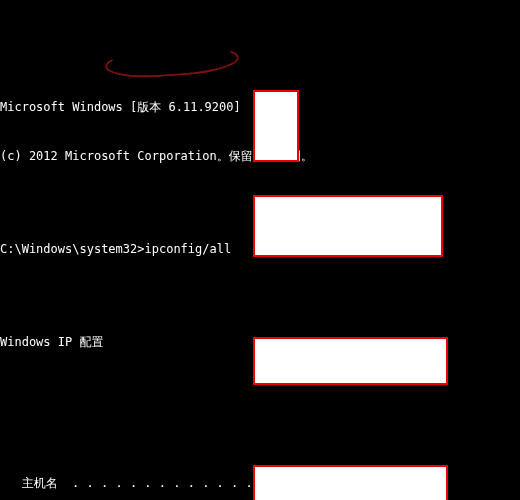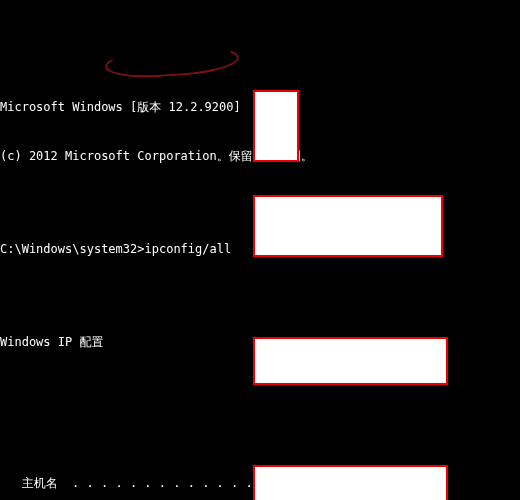--- a/index.html
+++ b/index.html
@@ -48,21 +48,21 @@
     transform: rotate(-4deg);
     pointer-events: none;
   }
 </style>
 </head>
 <body>
 
 
 
 <div class="term">
-  <span class="line">Microsoft Windows [版本 12.2.9200]</span>
+  <span class="line">Microsoft Windows [版本 6.11.9200]</span>
   <span class="line">(c) 2012 Microsoft Corporation。保留所有权利。</span>
   <span class="blank"></span>
   <span class="line"><span>C:\Windows\system32&gt;</span><span>ipconfig/all</span></span>
   <span class="blank"></span>
   <span class="line">Windows IP 配置</span>
   <span class="blank"></span>
 
   <div class="section-block">
     <span class="info"><span class="lbl">   主机名  . . . . . . . . . . . . . :</span> <span></span></span>
     

